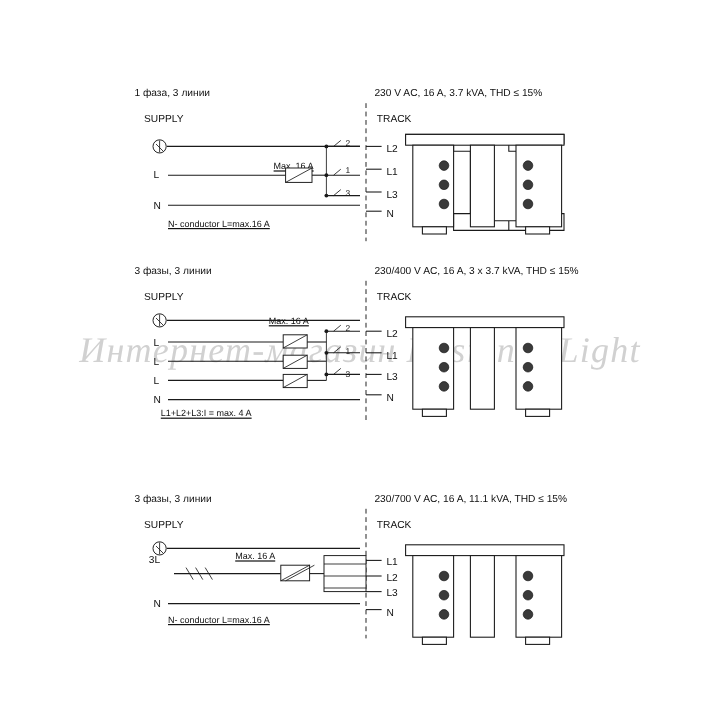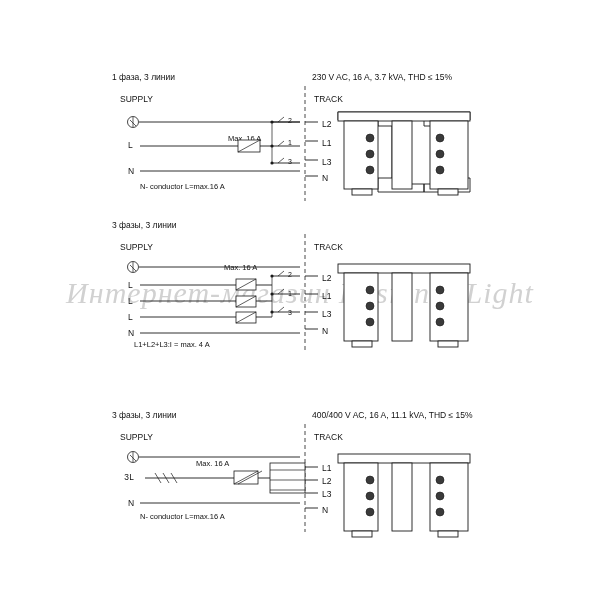--- a/index.html
+++ b/index.html
@@ -44,20 +44,21 @@
   }
   .lbl {
     position: absolute;
     font-size: 8.5px;
     line-height: 10px;
     color: #111111;
     white-space: nowrap;
   }
   .lbl.sm {
     font-size: 7.5px;
+    text-decoration: underline;
   }
   .lbl.tiny {
     font-size: 7px;
   }
   svg {
     position: absolute;
     left: 0;
     top: 0;
     overflow: visible;
   }
@@ -170,20 +171,21 @@
       <circle class="rail-dark" cx="440" cy="138" r="4"></circle>
       <circle class="rail-dark" cx="440" cy="154" r="4"></circle>
       <rect class="rail" x="352" y="173" width="20" height="6"></rect>
       <rect class="rail" x="438" y="173" width="20" height="6"></rect>
     </svg>
   </div>
 
   <div class="block" style="top:170px;height:200px;">
 
     <div class="lbl" style="left:112px; top:50px;">3 фазы, 3 линии</div>
+    <div class="lbl" style="left:312px; top:50px;">230/400 V AC, 16 A, 3 x 3.7 kVA, THD ≤ 15%</div>
     <div class="lbl" style="left:120px; top:72px;">SUPPLY</div>
     <div class="lbl" style="left:314px; top:72px;">TRACK</div>
     <div class="lbl sm" style="left:224px; top:93px;">Max. 16 A</div>
     <div class="lbl sm" style="left:134px; top:170px;">L1+L2+L3:I = max. 4 A</div>
 
     <div class="lbl" style="left:128px; top:110px;">L</div>
     <div class="lbl" style="left:128px; top:126px;">L</div>
     <div class="lbl" style="left:128px; top:142px;">L</div>
     <div class="lbl" style="left:128px; top:158px;">N</div>
 
@@ -248,27 +250,27 @@
       <circle class="rail-dark" cx="440" cy="136" r="4"></circle>
       <circle class="rail-dark" cx="440" cy="152" r="4"></circle>
       <rect class="rail" x="352" y="171" width="20" height="6"></rect>
       <rect class="rail" x="438" y="171" width="20" height="6"></rect>
     </svg>
   </div>
 
   <div class="block" style="top:360px;height:210px;">
 
     <div class="lbl" style="left:112px; top:50px;">3 фазы, 3 линии</div>
-    <div class="lbl" style="left:312px; top:50px;">400/400 V AC, 16 A, 11.1 kVA, THD ≤ 15%</div>
+    <div class="lbl" style="left:312px; top:50px;">230/700 V AC, 16 A, 11.1 kVA, THD ≤ 15%</div>
     <div class="lbl" style="left:120px; top:72px;">SUPPLY</div>
     <div class="lbl" style="left:314px; top:72px;">TRACK</div>
     <div class="lbl sm" style="left:196px; top:99px;">Max. 16 A</div>
     <div class="lbl sm" style="left:140px; top:152px;">N- conductor  L=max.16 A</div>
 
-    <div class="lbl" style="left:124px; top:113px;font-family:Liberation Mono, monospace;">3L</div>
+    <div class="lbl" style="left:124px; top:101px;">3L</div>
     <div class="lbl" style="left:128px; top:138px;">N</div>
 
     <div class="lbl" style="left:322px; top:103px;">L1</div>
     <div class="lbl" style="left:322px; top:116px;">L2</div>
     <div class="lbl" style="left:322px; top:129px;">L3</div>
     <div class="lbl" style="left:322px; top:145px;">N</div>
 
     <svg width="600" height="210">
       <line class="ln-dash" x1="305" y1="64" x2="305" y2="172"></line>
 

